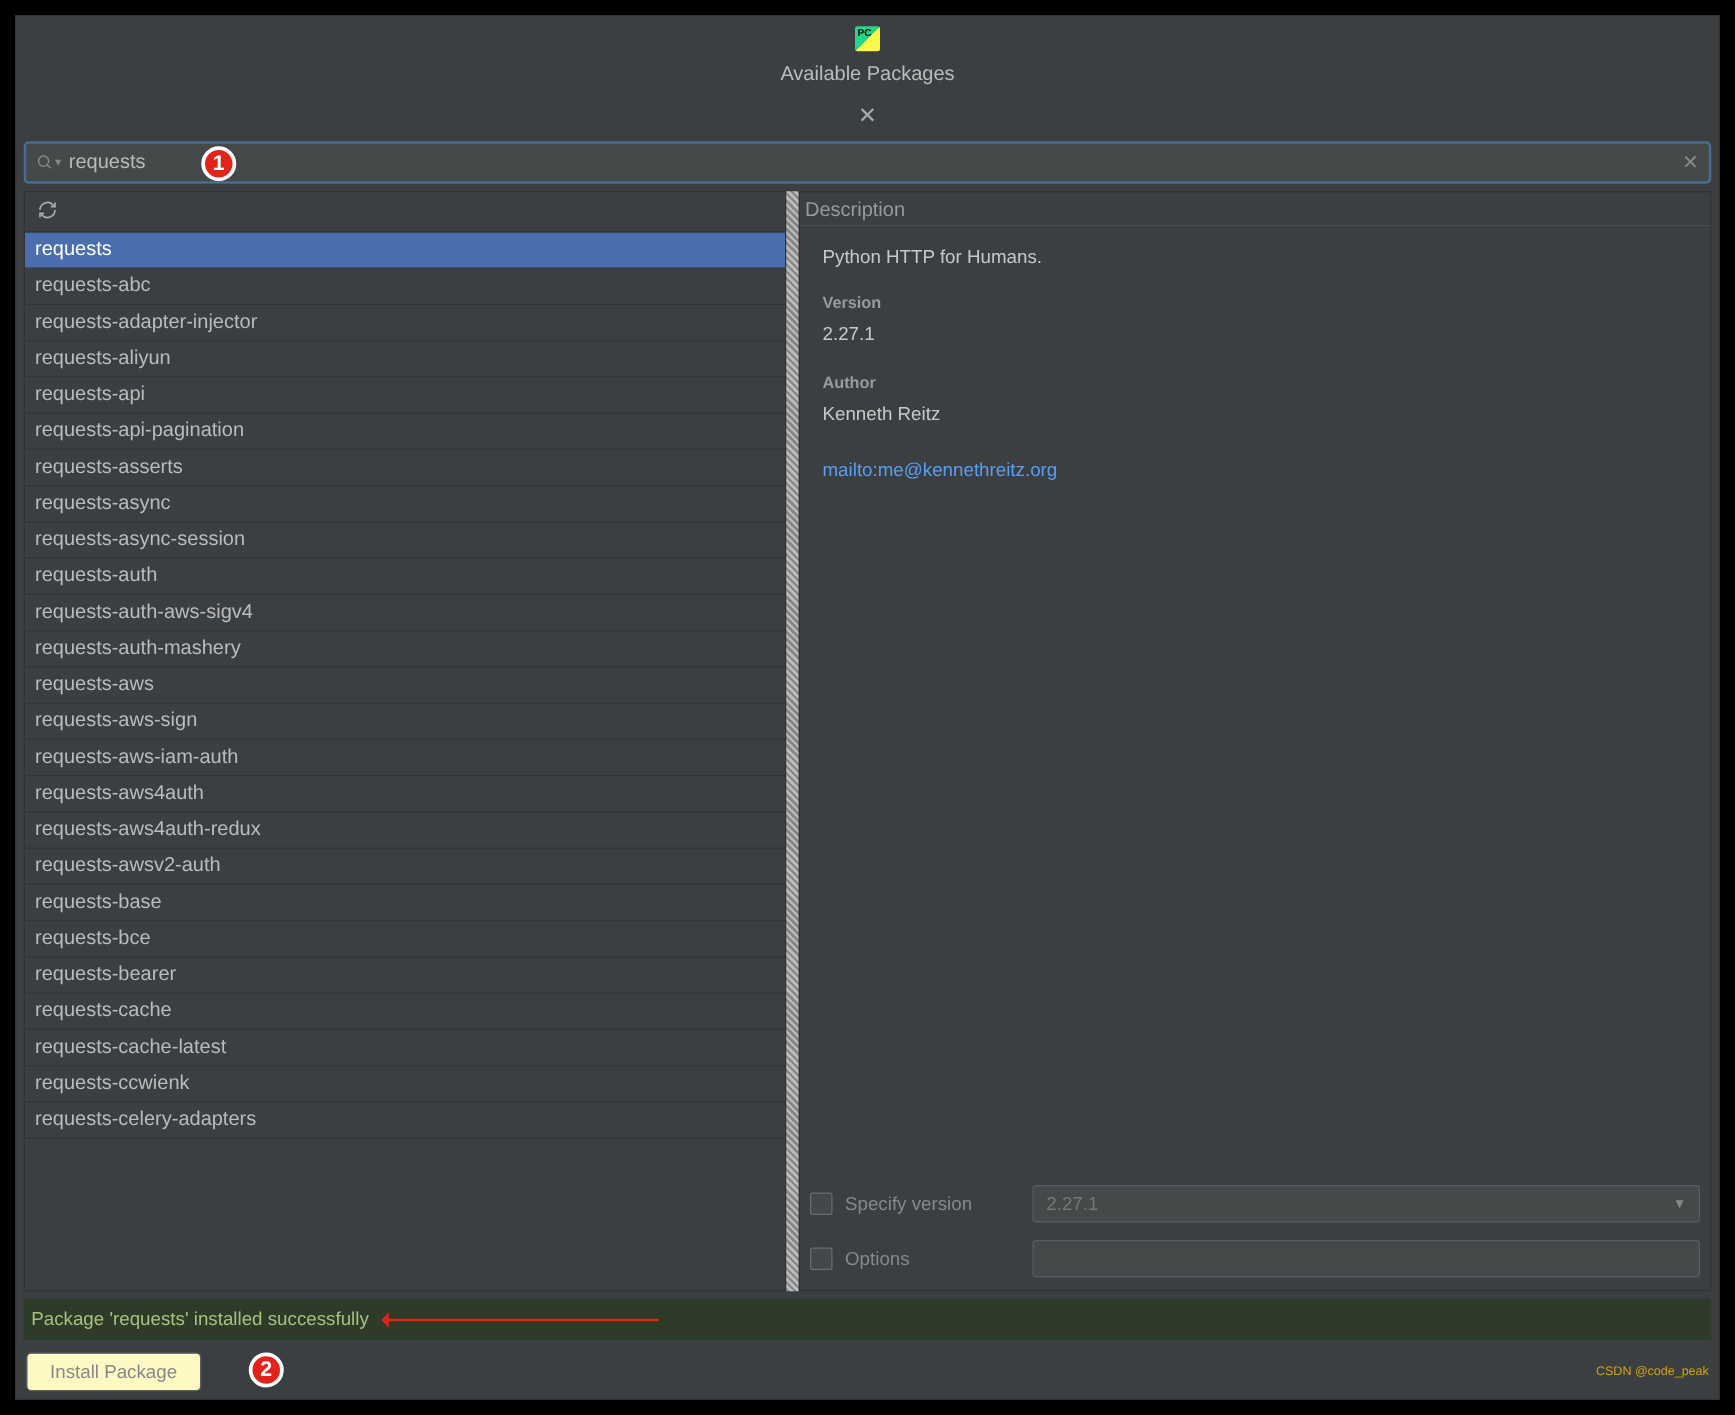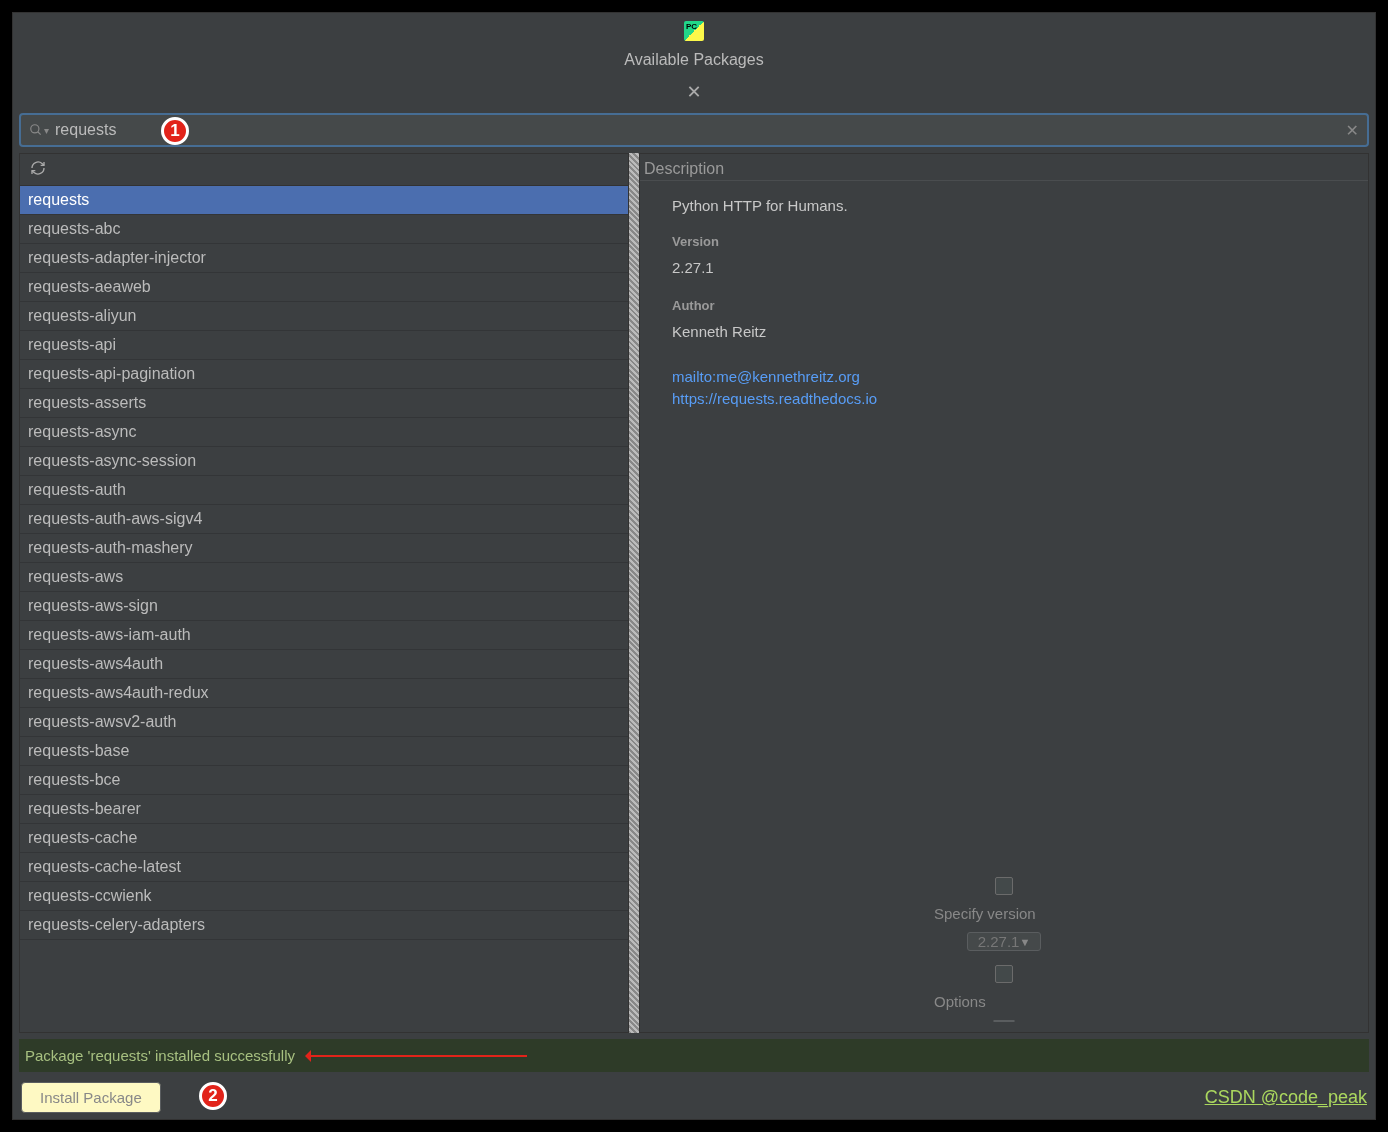--- a/index.html
+++ b/index.html
@@ -102,33 +102,33 @@
   }
   .right-pane{
     flex:1; display:flex; flex-direction:column;
     border:1px solid #323232;
   }
   .desc-header{
     padding:6px 6px 2px 4px; color:#9a9a9a; font-size:16px;
     border-bottom:1px solid #4a4d4f;
   }
   .desc-body{
-    flex:1; padding:14px 32px; color:#bbb; font-size:15px;
+    flex:1; padding:14px 18px; color:#bbb; font-size:15px;
     overflow:auto; line-height:1.5;
     background:#3c3f41;
   }
   .desc-body .summary{ margin-bottom:14px; color:#c8c8c8;}
   .desc-body .lbl{ font-size:13px; color:#9a9a9a; font-weight:bold; margin-bottom:6px;}
   .desc-body .val{ margin-bottom:16px; color:#c8c8c8;}
   .desc-body a{ color:#589df6; text-decoration:none; display:block;}
   .opts{
     padding:10px 8px; display:flex; flex-direction:column; gap:14px;
     background:#3c3f41;
   }
-  .opt-row{ display:flex; align-items:center; gap:10px;flex-direction:column;}
+  .opt-row{ display:flex; align-items:center; gap:10px;}
   .opt-row .chk{
     width:18px;height:18px;border:1px solid #6b6b6b;border-radius:2px;
     background:#43494a; cursor:pointer; flex-shrink:0;
   }
   .opt-row label{ width:140px; color:#888; font-size:15px;}
   .opt-row .field{
     flex:1; height:30px; background:#45494a; border:1px solid #5a5d5f;
     border-radius:3px; display:flex; align-items:center; padding:0 10px;
     color:#777; justify-content:space-between;
   }
@@ -153,21 +153,21 @@
   }
   .footer{
     display:flex; align-items:center; justify-content:space-between;
     padding:10px 8px 6px 8px;
     position:relative;
   }
   .install-btn{
     padding:6px 18px; background:#fef9c3; border:1px solid #5a5d5f;
     border-radius:4px; color:#888; font-size:15px; cursor:pointer;
   }
-  .watermark{ color:#bef264; font-size:18px; opacity:0.85;text-decoration:underline;}
+  .watermark{ color:#eab308; font-size:10px; opacity:0.85;}
 </style>
 </head>
 <body>
 
 <div class="dialog">
 
   <div class="titlebar">
     <div class="app-icon"></div>
     <div class="title">Available Packages</div>
     <div class="close">✕</div>
@@ -198,21 +198,20 @@
               <path d="M21 12a9 9 0 0 1-15 6.7L3 16"></path>
               <path d="M3 21v-5h5"></path>
             </svg>
         </span>
       </div>
       <div class="pkg-list">
         <div class="pkg-list-inner" id="pkg-list-inner">
             <div class="pkg-item selected">requests</div>
             <div class="pkg-item">requests-abc</div>
             <div class="pkg-item">requests-adapter-injector</div>
-            <div class="pkg-item">requests-aeaweb</div>
             <div class="pkg-item">requests-aliyun</div>
             <div class="pkg-item">requests-api</div>
             <div class="pkg-item">requests-api-pagination</div>
             <div class="pkg-item">requests-asserts</div>
             <div class="pkg-item">requests-async</div>
             <div class="pkg-item">requests-async-session</div>
             <div class="pkg-item">requests-auth</div>
             <div class="pkg-item">requests-auth-aws-sigv4</div>
             <div class="pkg-item">requests-auth-mashery</div>
             <div class="pkg-item">requests-aws</div>
@@ -237,21 +236,20 @@
     <div class="right-pane">
       <div class="desc-header">Description</div>
       <div class="desc-body">
         <div class="summary">Python HTTP for Humans.</div>
         <div class="lbl">Version</div>
         <div class="val">2.27.1</div>
         <div class="lbl">Author</div>
         <div class="val">Kenneth Reitz</div>
         <div style="height:6px"></div>
         <a href="#">mailto:me@kennethreitz.org</a>
-        <a href="#">https://requests.readthedocs.io</a>
       </div>
       <div class="opts">
         <div class="opt-row">
           <div class="chk"></div>
           <label>Specify version</label>
           <div class="field">
             <span>2.27.1</span>
             <span class="chev">▼</span>
           </div>
         </div>

